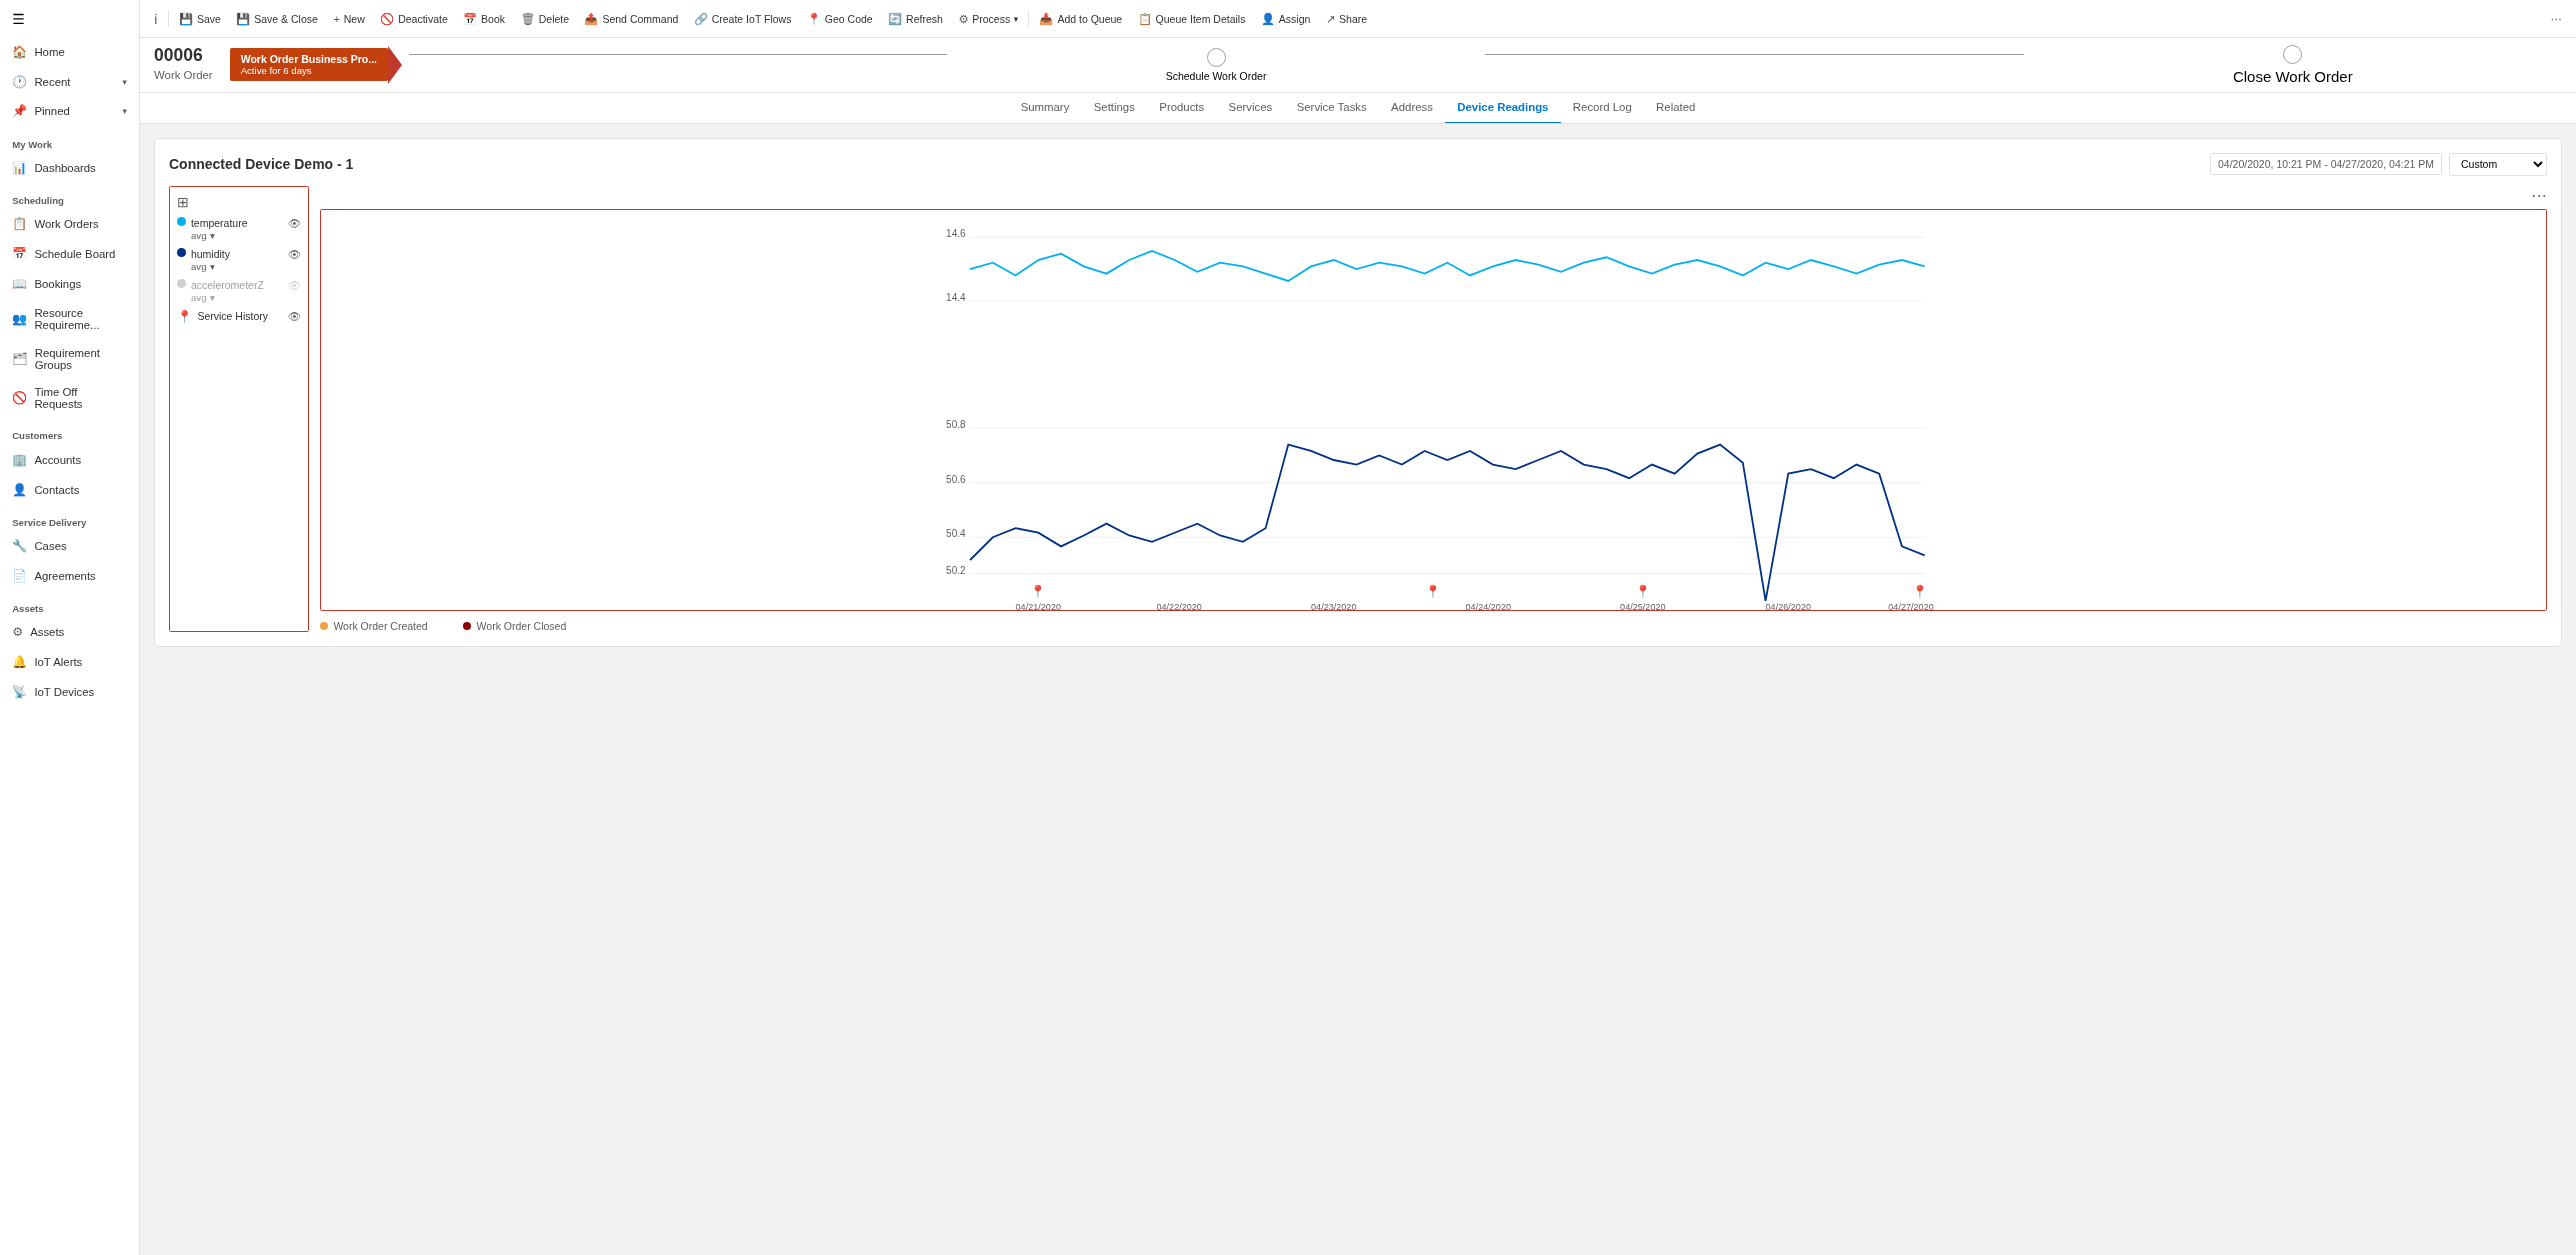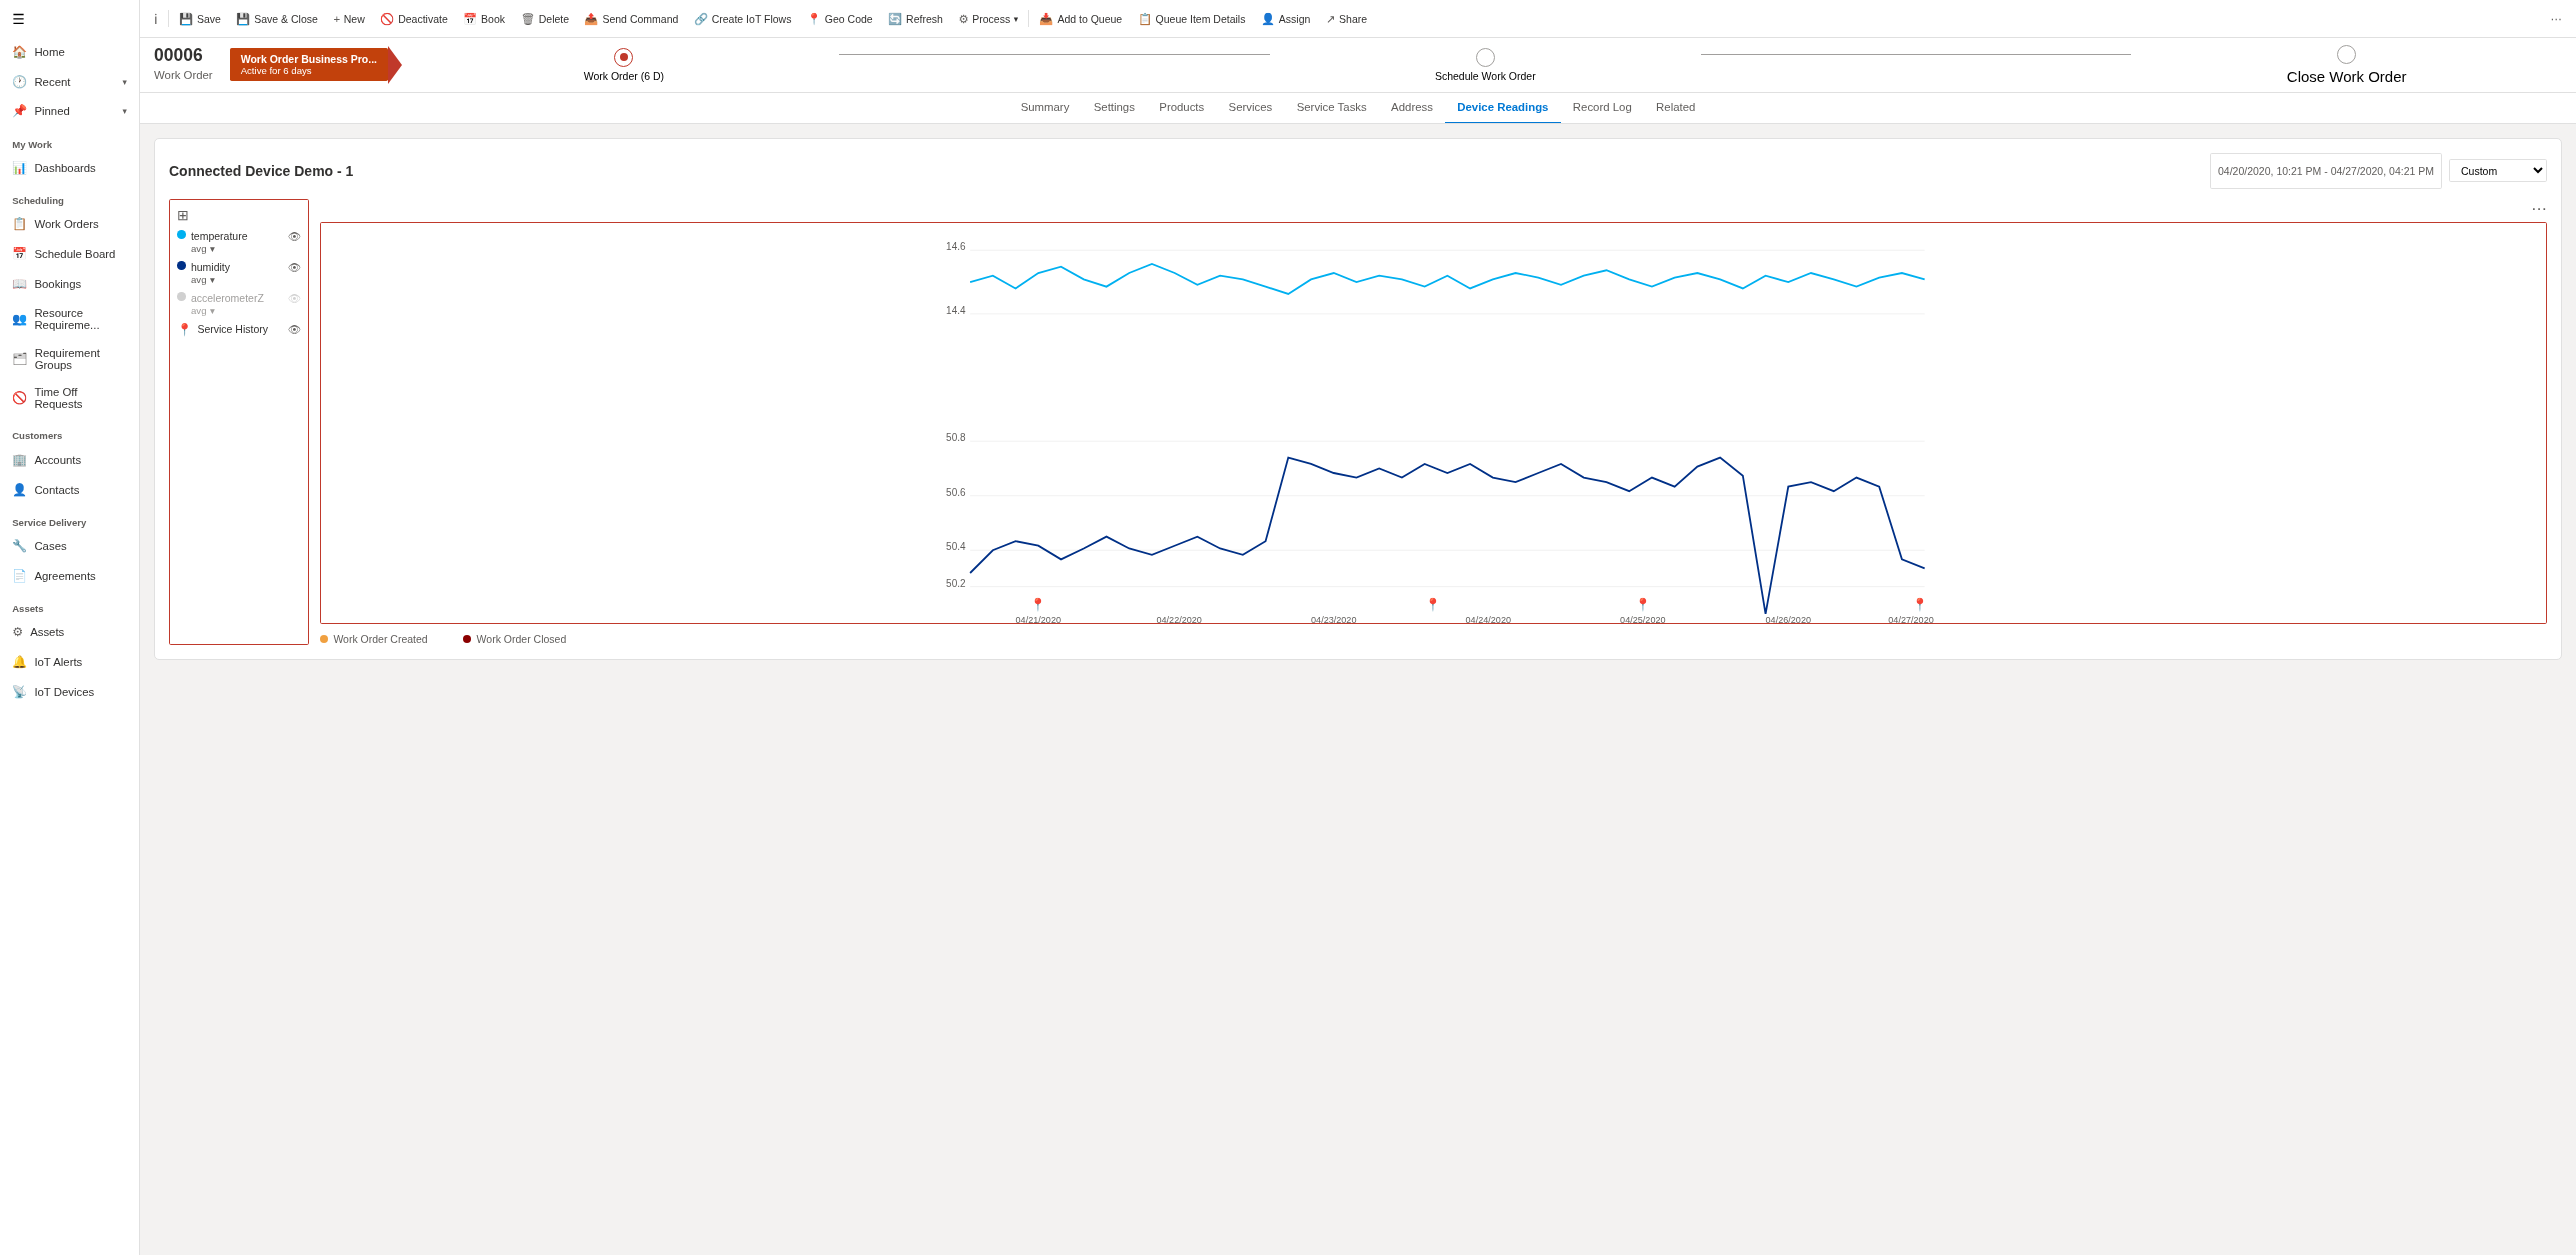--- a/index.html
+++ b/index.html
@@ -47,21 +47,21 @@
     .tab.active { color: #0078d4; border-bottom: 1.7px solid #0078d4; font-weight: 600; }
 
     
     .content-area { flex: 1; overflow: auto; padding: 14px; background: #f3f2f1; }
 
     
     .chart-card { background: #fff; border: 0.9px solid #e0e0e0; border-radius: 5px; padding: 14px; }
     .chart-card-header { display: flex; align-items: center; justify-content: space-between; margin-bottom: 10.5px; }
     .chart-title { font-size: 14px; font-weight: 600; color: #323130; }
     .chart-controls { display: flex; align-items: center; gap: 7px; }
-    .date-range-display { font-size: 10.5px; color: #605e5c; border: 0.9px solid #e0e0e0; padding: 11px 7px; border-radius: 1.7px; }
+    .date-range-display { font-size: 10.5px; color: #605e5c; border: 0.9px solid #e0e0e0; padding: 4px 7px; border-radius: 1.7px; }
     .chart-period-select { border: 0.9px solid #e0e0e0; padding: 3.5px 7px; border-radius: 1.7px; font-size: 10.5px; background: #fff; }
 
     
     .chart-body { display: flex; gap: 10.5px; }
     .chart-legend { width: 140px; min-width: 140px; border: 0.9px solid #c0392b; border-radius: 1.7px; padding: 7px; }
     .legend-item { display: flex; flex-direction: column; margin-bottom: 7px; }
     .legend-item-row { display: flex; align-items: flex-start; gap: 5.2px; }
     .legend-dot { width: 8.7px; height: 8.7px; border-radius: 50%; }
     .legend-label { font-size: 10.5px; color: #323130; }
     .legend-sub { display: flex; align-items: center; gap: 3.5px; font-size: 9.6px; color: #605e5c; margin-left: 14px; }
@@ -248,24 +248,20 @@
 
       <div class="stage-bar">
         <div style="display:flex;align-items:center;gap:0;">
           <div class="stage-active-box">
             <div class="stage-name">Work Order Business Pro...</div>
             <div class="stage-sub">Active for 6 days</div>
           </div>
           <div class="stage-chevron"></div>
         </div>
 
-        <div class="stage-item">
-          <div class="stage-circle active-stage"></div>
-          <span style="font-size:10.5px;">Work Order (6 D)</span>
-        </div>
         <div class="stage-line"></div>
 
         <div class="stage-item">
           <div class="stage-circle"></div>
           <span style="font-size:10.5px;">Schedule Work Order</span>
         </div>
         <div class="stage-line"></div>
 
         <div class="stage-item">
           <div class="stage-circle"></div>

